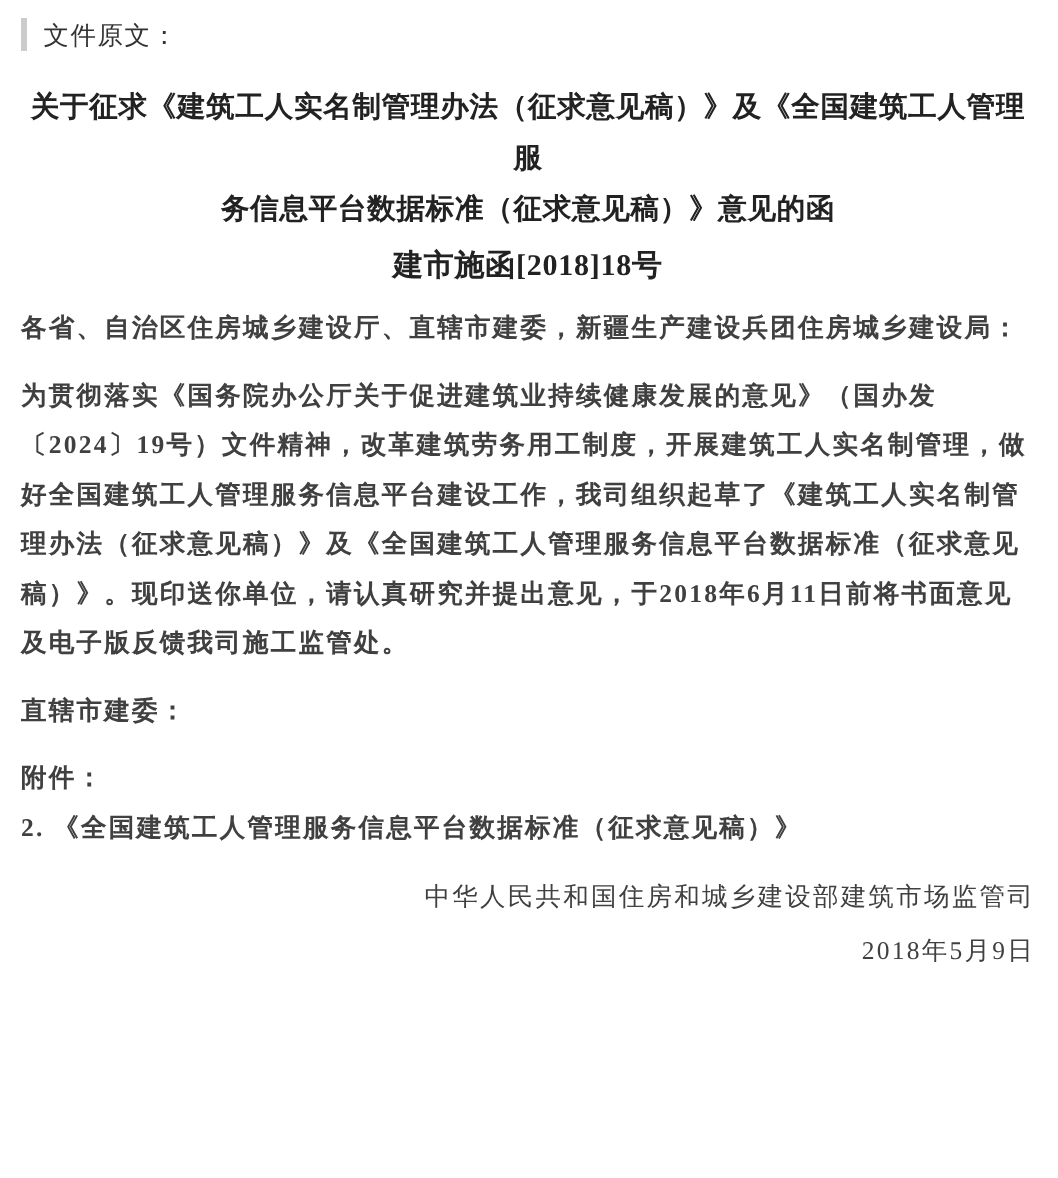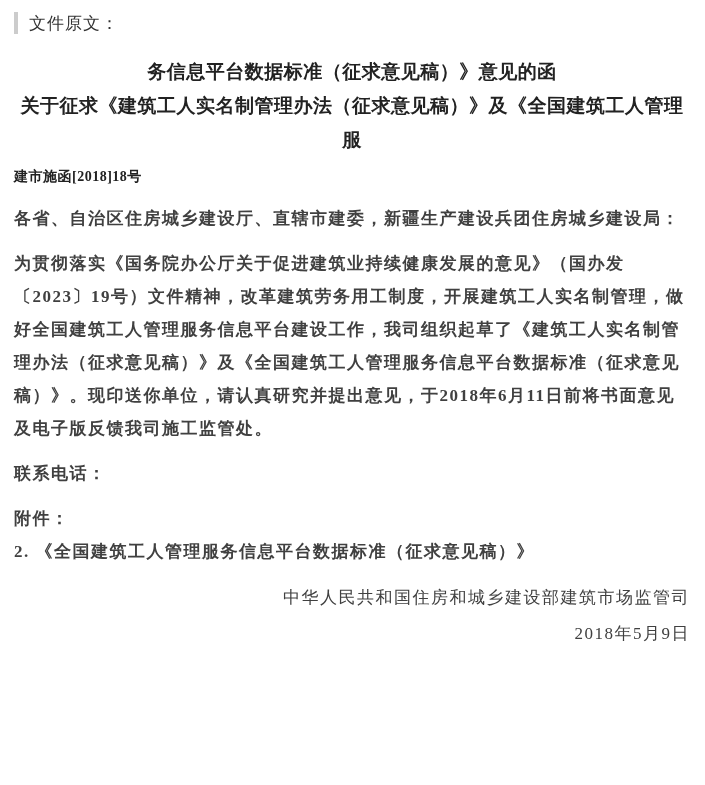--- a/index.html
+++ b/index.html
@@ -46,21 +46,22 @@
     text-align: center;
     font-size: 19px;
     font-weight: bold;
     color: #222222;
     line-height: 34px;
     letter-spacing: 0.5px;
   }
   .title-line { display: block; }
   .doc-number {
     margin-top: 8px;
-    font-size: 14px;
+    text-align: center;
+    font-size: 20px;
     font-weight: bold;
     color: #222222;
     line-height: 24px;
     letter-spacing: 0.5px;
   }
   .block {
     margin: 0 0 12px 0;
     line-height: 33px;
     font-weight: bold;
   }
@@ -76,33 +77,33 @@
 <body>
 
 <div class="page">
 
   <div class="doc-header">
     <span class="accent-bar"></span>
     <span class="header-label">文件原文：</span>
   </div>
 
   <h1 class="doc-title">
+    <span class="title-line">关于征求《建筑工人实名制管理办法（征求意见稿）》及《全国建筑工人管理服</span>
     <span class="title-line">务信息平台数据标准（征求意见稿）》意见的函</span>
-    <span class="title-line">关于征求《建筑工人实名制管理办法（征求意见稿）》及《全国建筑工人管理服</span>
   </h1>
 
   <div class="doc-number">建市施函[2018]18号</div>
 
   <p class="block salutation">各省、自治区住房城乡建设厅、直辖市建委，新疆生产建设兵团住房城乡建设局：</p>
 
-  <p class="block">为贯彻落实《国务院办公厅关于促进建筑业持续健康发展的意见》（国办发〔2023〕19号）文件精神，改革建筑劳务用工制度，开展建筑工人实名制管理，做好全国建筑工人管理服务信息平台建设工作，我司组织起草了《建筑工人实名制管理办法（征求意见稿）》及《全国建筑工人管理服务信息平台数据标准（征求意见稿）》。现印送你单位，请认真研究并提出意见，于2018年6月11日前将书面意见及电子版反馈我司施工监管处。</p>
+  <p class="block">为贯彻落实《国务院办公厅关于促进建筑业持续健康发展的意见》（国办发〔2024〕19号）文件精神，改革建筑劳务用工制度，开展建筑工人实名制管理，做好全国建筑工人管理服务信息平台建设工作，我司组织起草了《建筑工人实名制管理办法（征求意见稿）》及《全国建筑工人管理服务信息平台数据标准（征求意见稿）》。现印送你单位，请认真研究并提出意见，于2018年6月11日前将书面意见及电子版反馈我司施工监管处。</p>
 
 
   <div class="block">
-    <div class="line">联系电话：</div>
+    <div class="line">直辖市建委：</div>
   </div>
 
   <div class="block">
     <div class="line">附件：</div>
     <div class="line">2. 《全国建筑工人管理服务信息平台数据标准（征求意见稿）》</div>
   </div>
 
   <div class="signature-block">
     <div>中华人民共和国住房和城乡建设部建筑市场监管司</div>
     <div>2018年5月9日</div>

